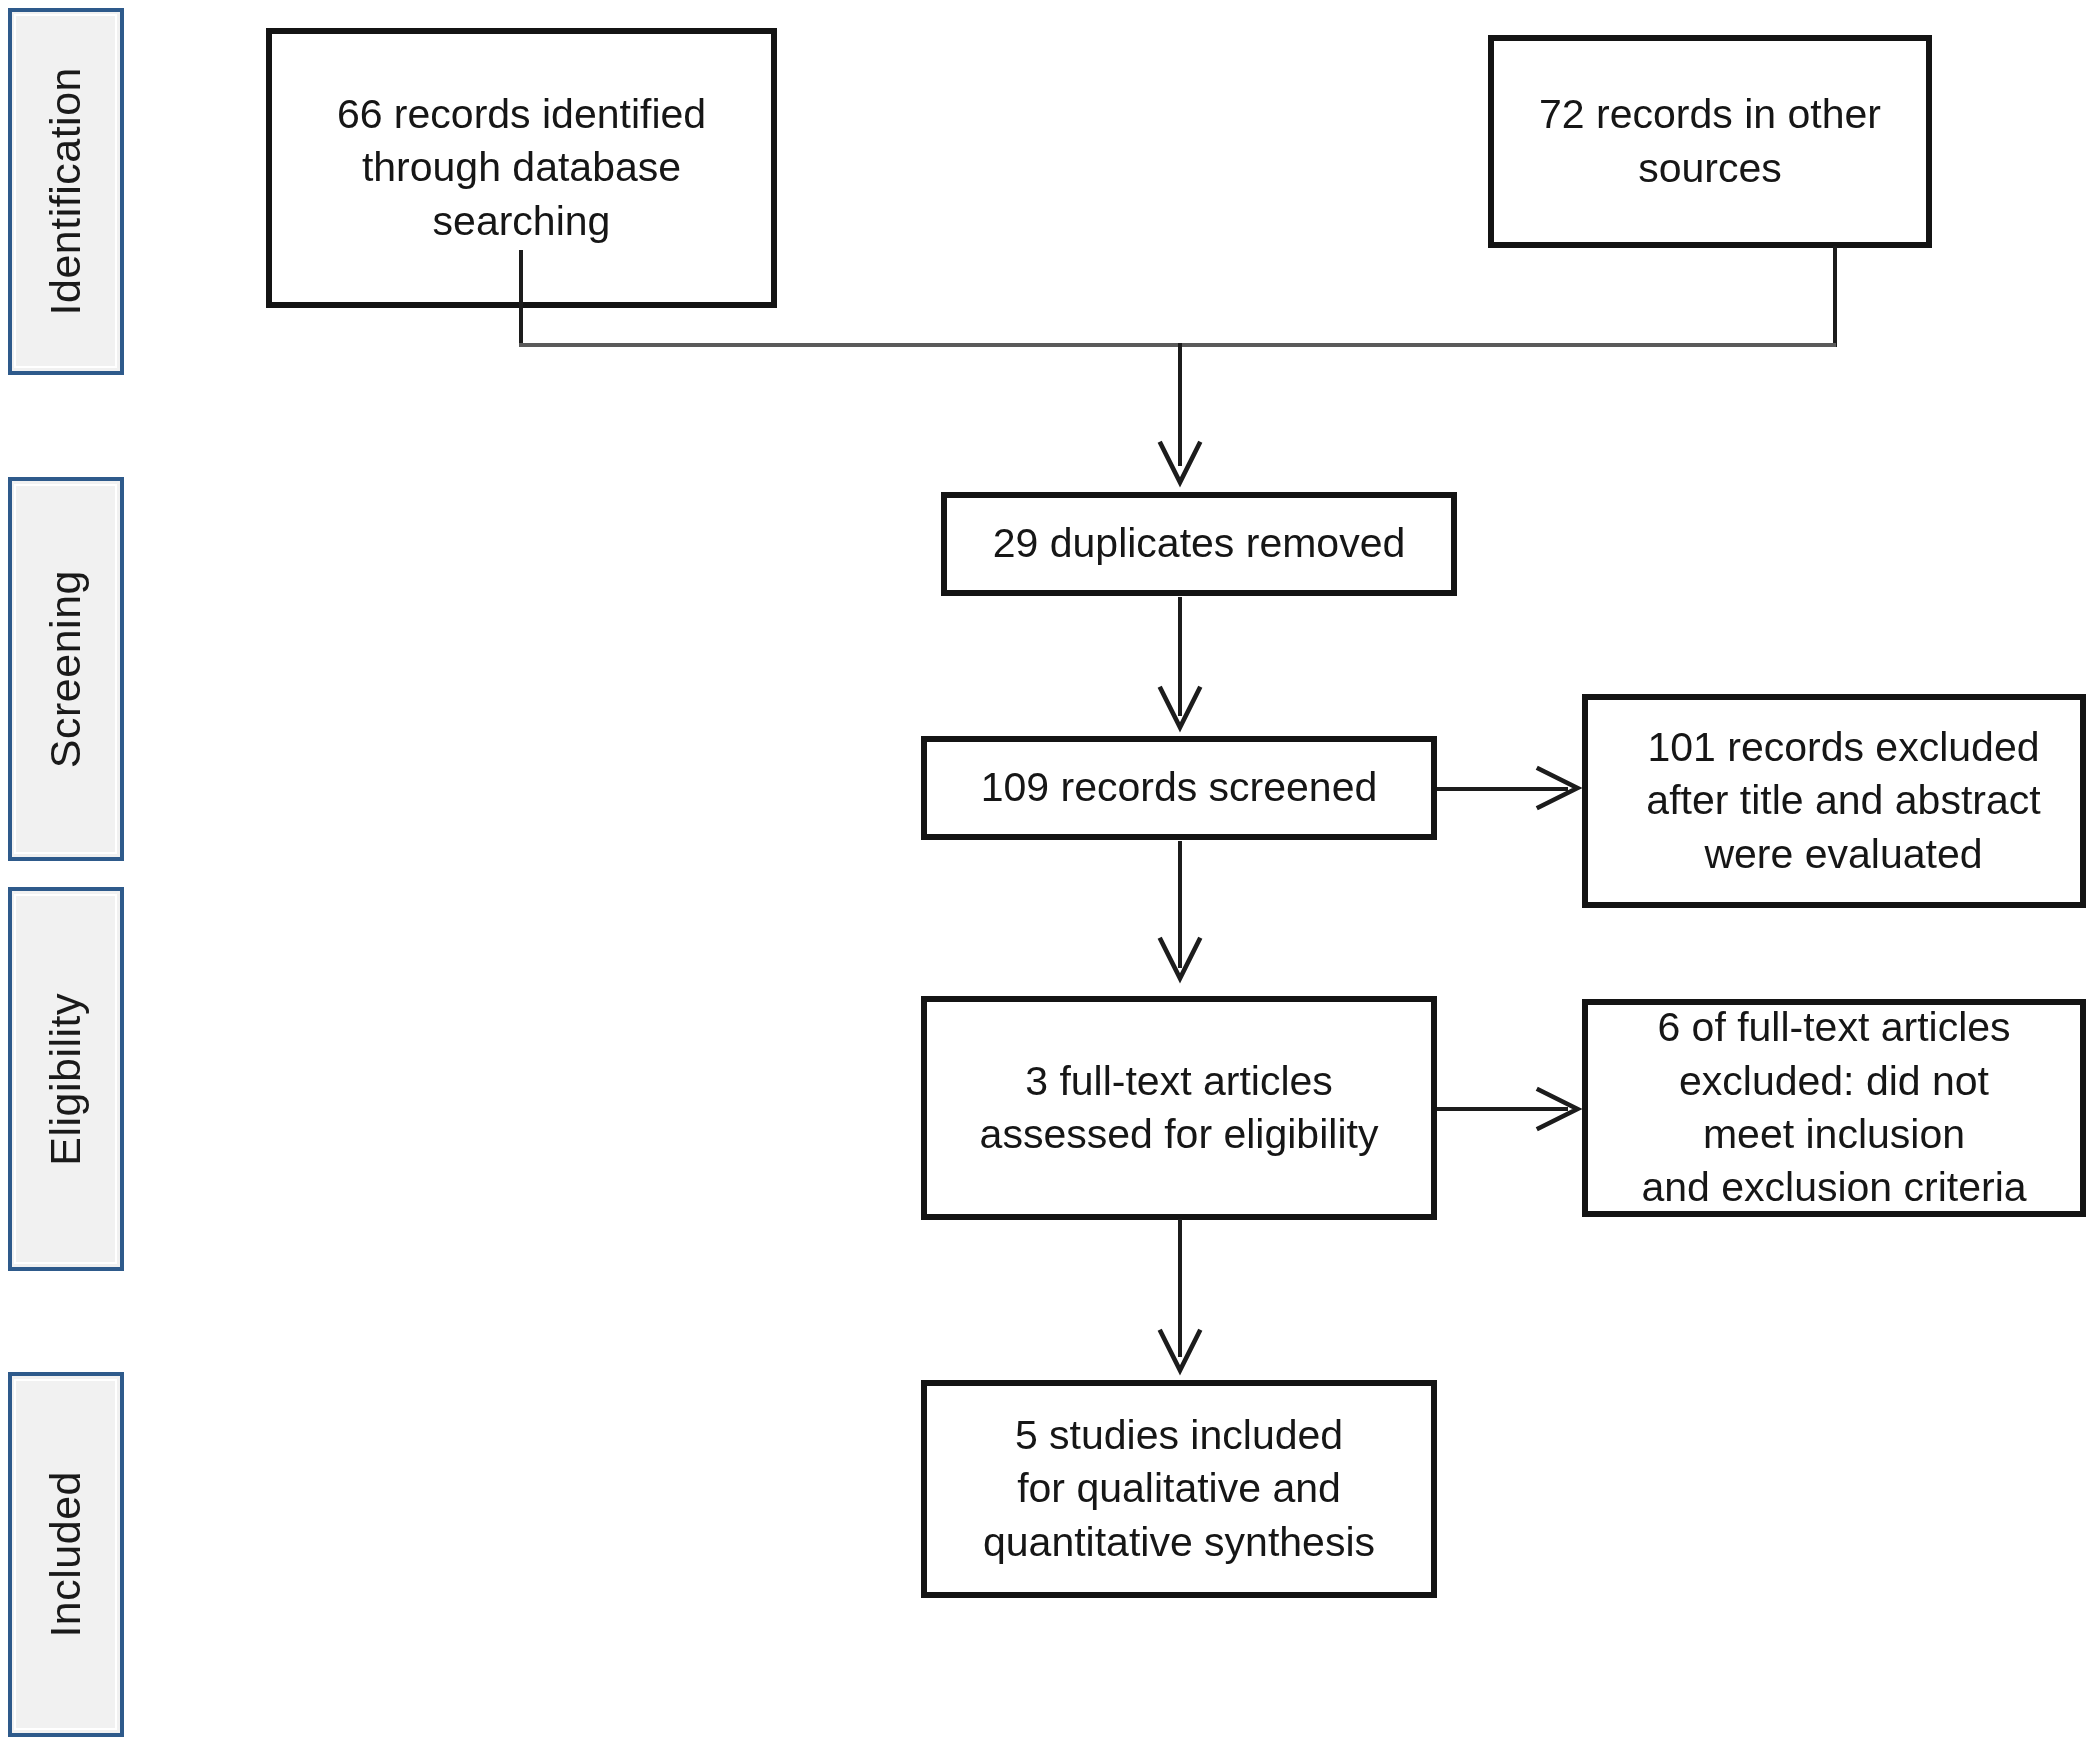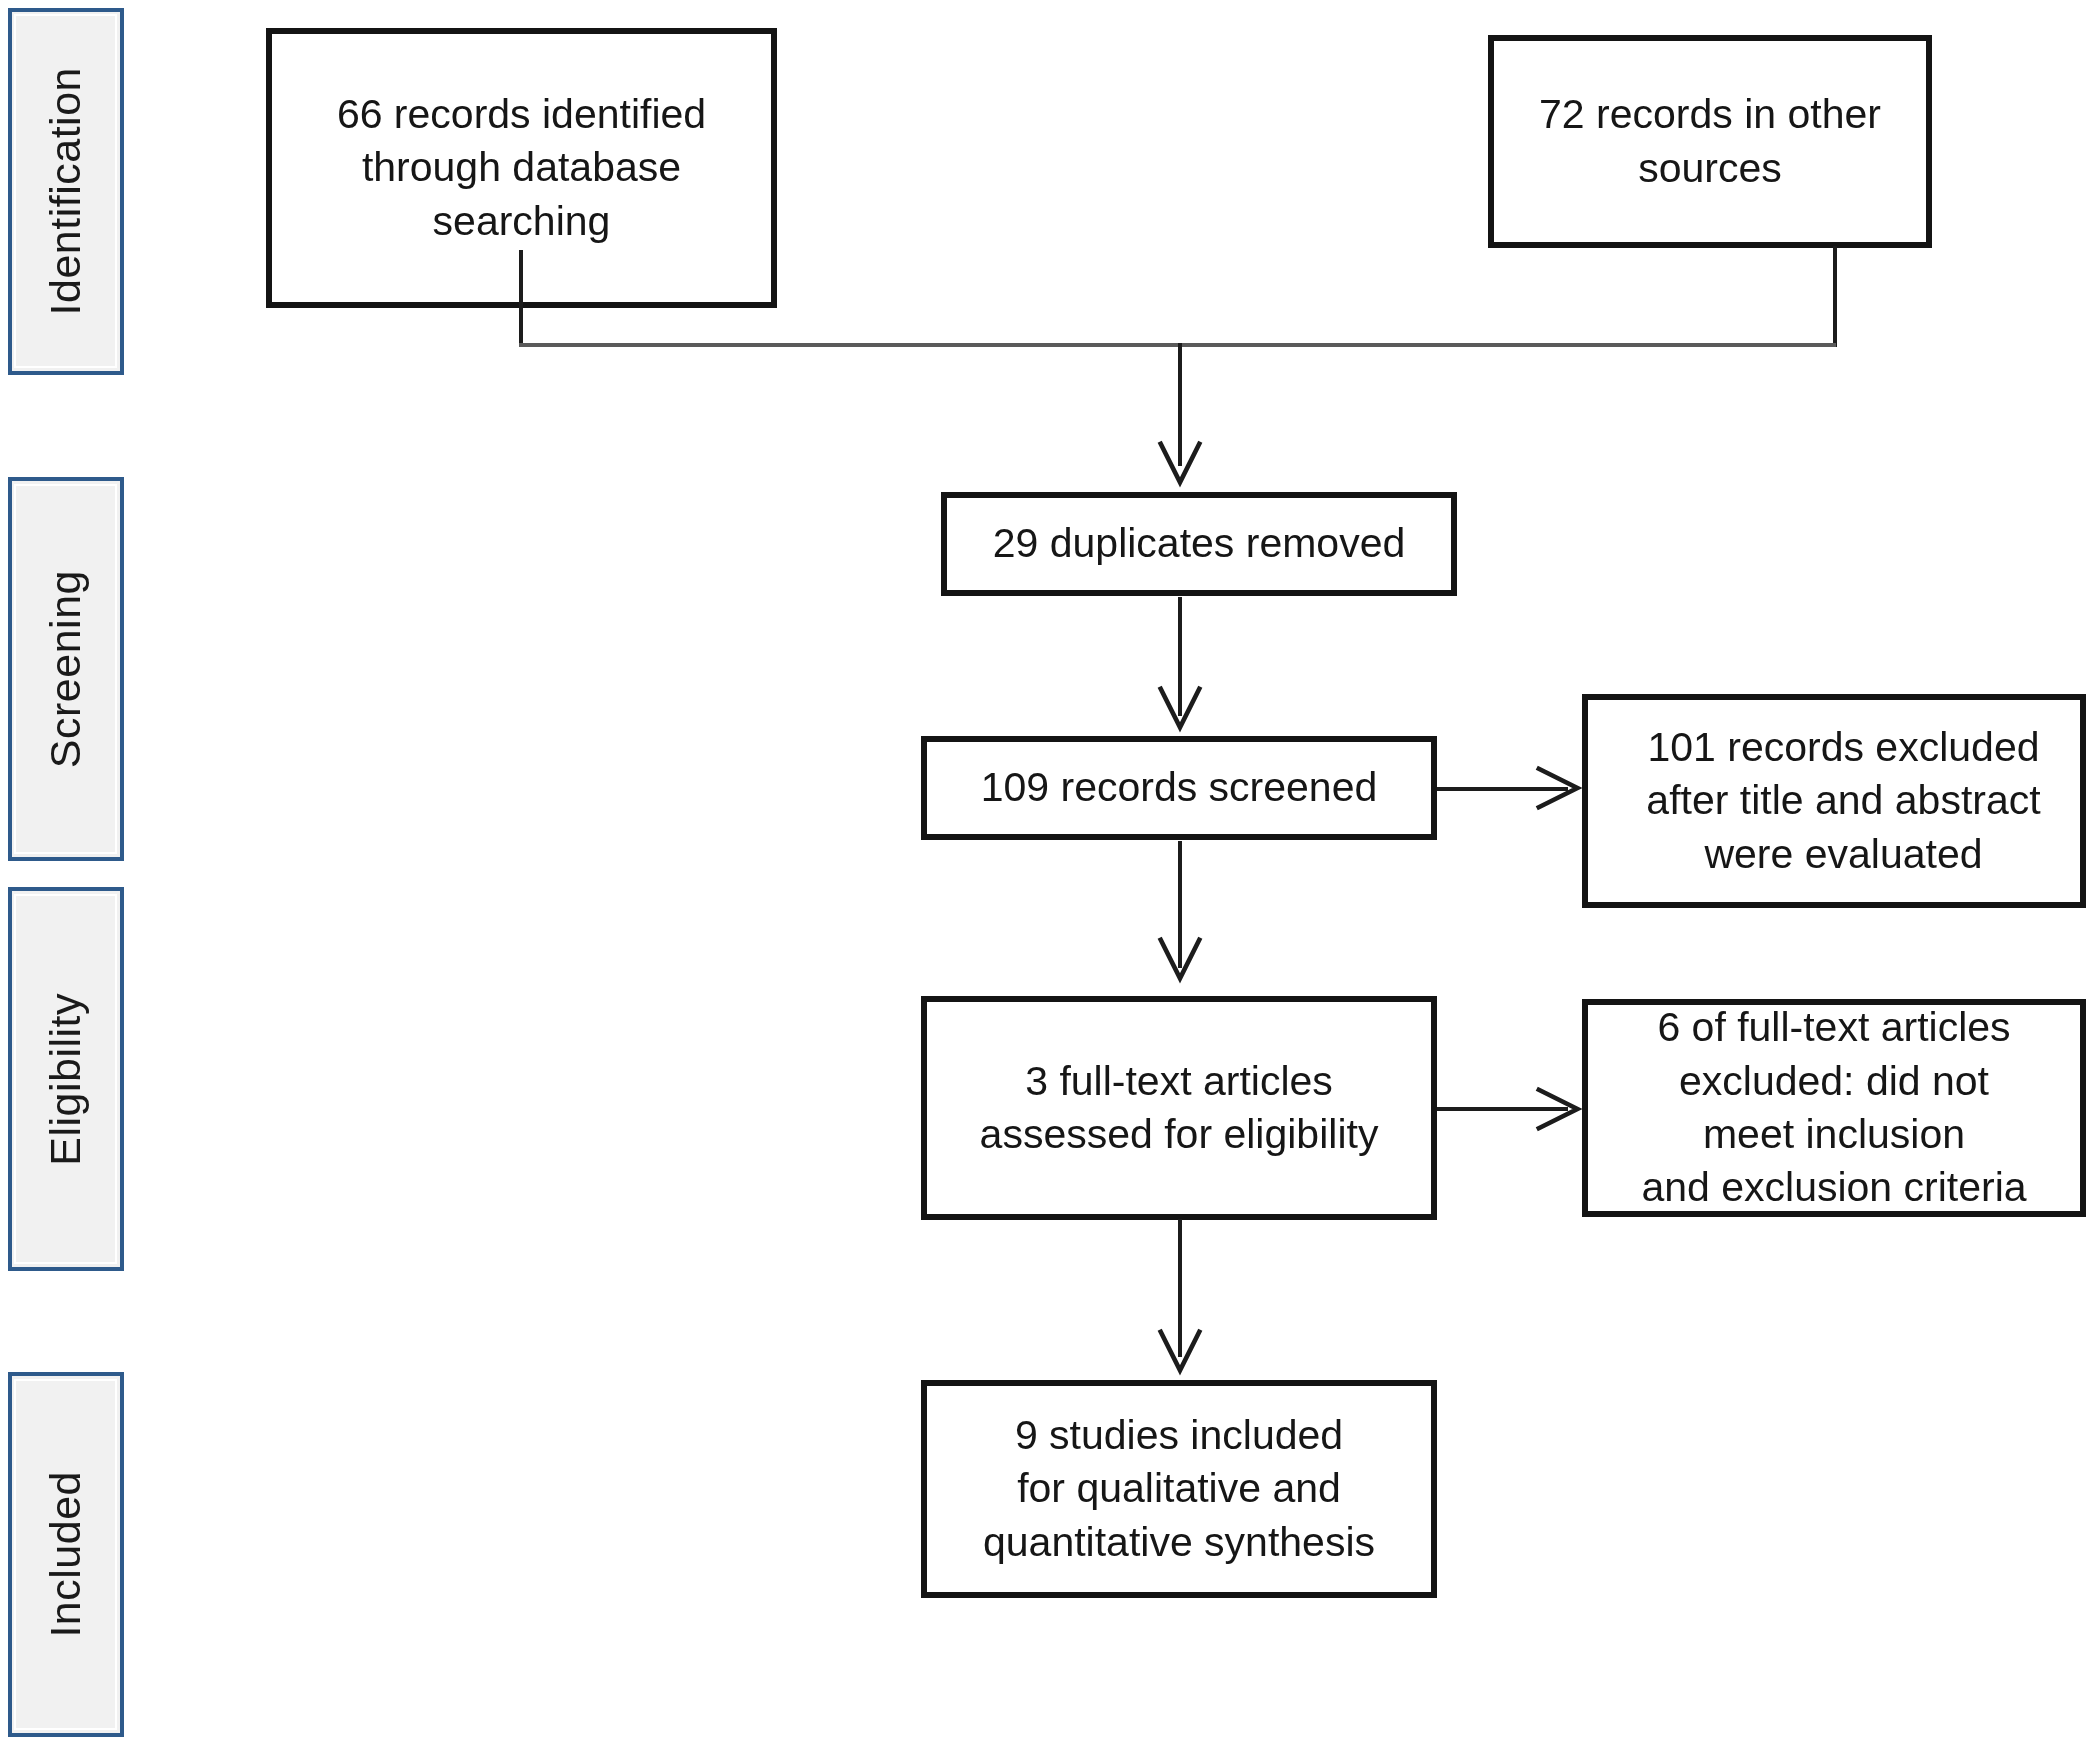--- a/index.html
+++ b/index.html
@@ -167,19 +167,19 @@
   <svg class="arrowhead" style="left:1529px; top:1085px;" width="58" height="48" viewBox="0 0 62 52">
     <path d="M8 4 L52 26 L8 48" fill="none" stroke="#1c1c1c" stroke-width="5"></path>
   </svg>
 
   <div class="vline" style="left:1178px; top:1219px; height:138px;"></div>
   <svg class="arrowhead" style="left:1156px; top:1322px;" width="48" height="58" viewBox="0 0 52 62">
     <path d="M4 8 L26 52 L48 8" fill="none" stroke="#1c1c1c" stroke-width="5"></path>
   </svg>
 
   <div class="flowbox" style="left:921px; top:1380px; width:516px; height:218px;">
-    <span class="txt">9 studies included
+    <span class="txt">5 studies included
 for qualitative and
 quantitative synthesis</span>
   </div>
 
 </div>
 
 
 </body></html>

